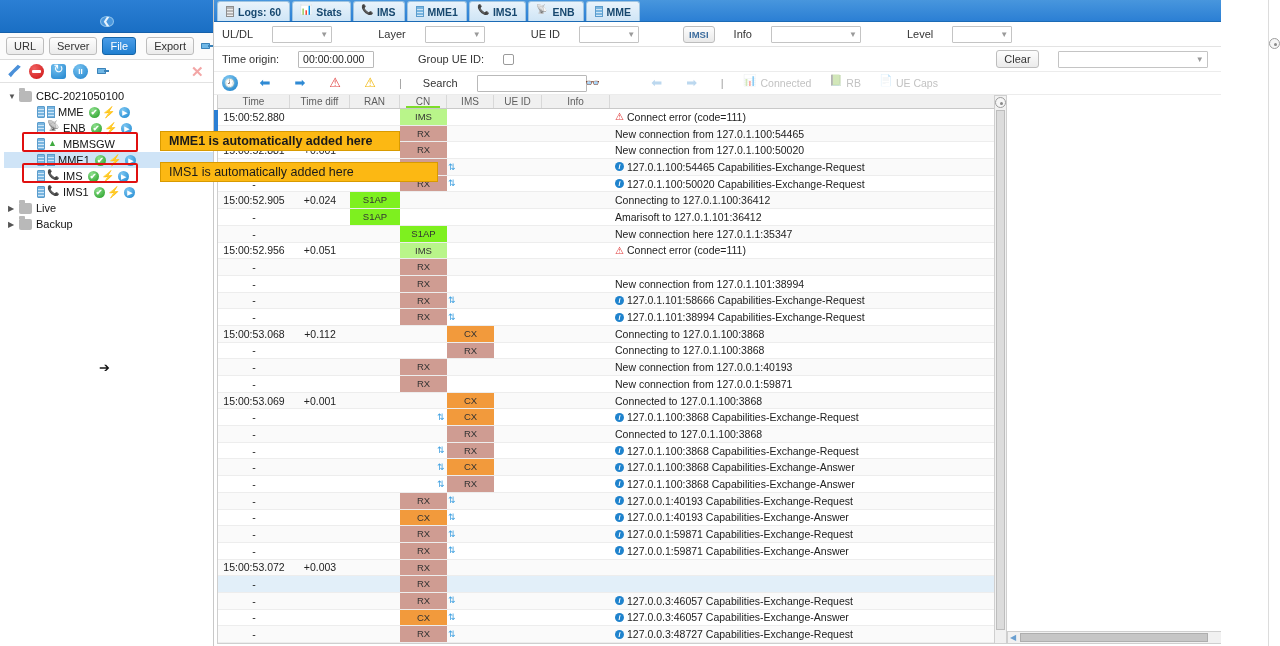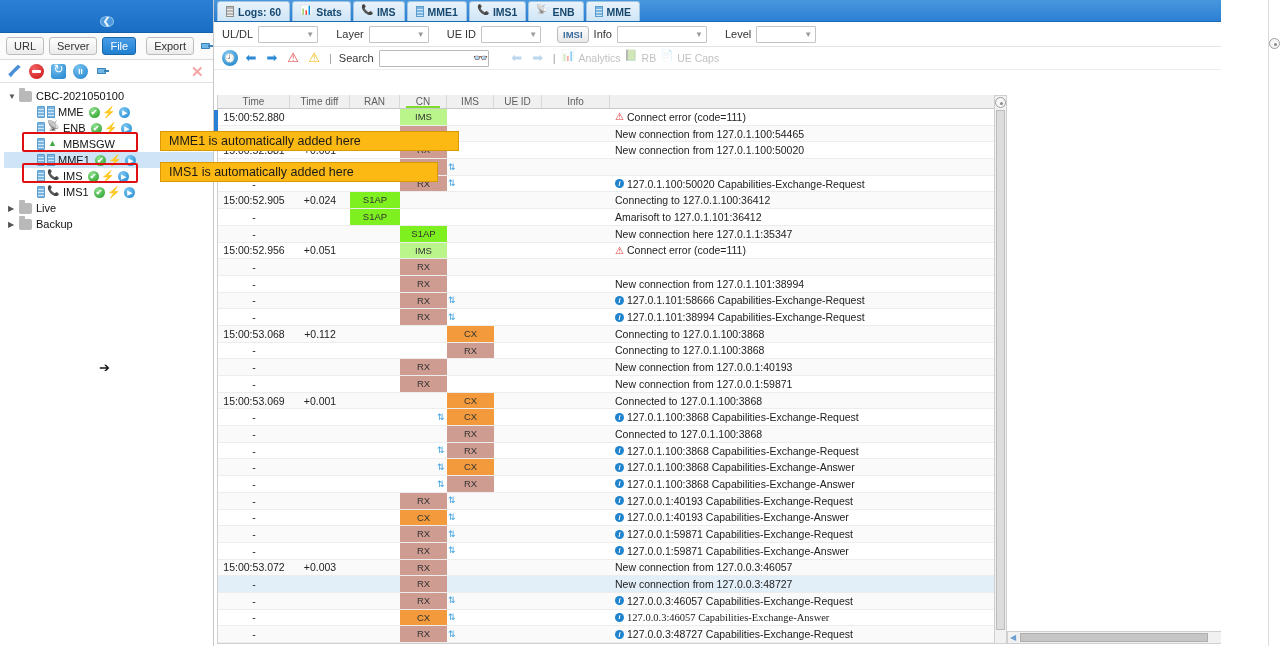--- a/index.html
+++ b/index.html
@@ -152,21 +152,21 @@
   .tab .ti { width: 11px; height: 11px; position: relative; display: inline-block; }
   .ti.logs { background: repeating-linear-gradient(#b7b7b7 0 2px,#ededed 2px 3px); border:1px solid #8d8d8d; width:8px; height:11px;}
   .ti.stats::after { content:"\1F4CA"; position:absolute; left:-1px; top:-2px; font-size:10px; }
   .ti.phone::after { content:"\1F4DE"; position:absolute; left:-1px; top:-2px; font-size:10px; }
   .ti.server { background: repeating-linear-gradient(#7ab6e0 0 2px,#cfe6f7 2px 3px); border:1px solid #5b9ccc; width:8px; height:11px;}
   .ti.antenna::after { content:"\1F4E1"; position:absolute; left:-1px; top:-2px; font-size:9px; filter: grayscale(1); }
 
   #panel-body { position: absolute; left: 0; top: 22px; width: 1066px; height: 624px; background: #fff; }
 
   .frow {
-    display: flex; align-items: center; gap: 5px;
+    display: flex; align-items: center; gap: 19px;
     height: 25px; padding: 0 8px; border-bottom: 1px solid #ececec;
     background: #fff;
   }
   .flabel { color: #333; font-size: 11px; white-space: nowrap; }
   .fsel {
     width: 60px; height: 17px; border: 1px solid #c4c4c4; background: #fff;
     display: flex; align-items: center; justify-content: flex-end;
     padding-right: 3px; color: #9a9a9a; font-size: 8px; border-radius: 1px;
   }
   .fsel.w90 { width: 90px; }
@@ -417,38 +417,50 @@
         <span class="fsel">▼</span>
         <span style="width:6px"></span>
         <span class="imsi-btn">IMSI</span>
         <span class="flabel">Info</span>
         <span class="fsel w90">▼</span>
         <span style="width:8px"></span>
         <span class="flabel">Level</span>
         <span class="fsel">▼</span>
       </div>
 
+      <div class="frow">
+        <span class="flabel">Time origin:</span>
+        <span class="txtin" style="width:76px;">00:00:00.000</span>
+        <span style="width:6px"></span>
+        <span class="flabel">Group UE ID:</span>
+        <span class="chk"></span>
+        <span class="spacer"></span>
+        <span class="btn">Clear</span>
+        <span class="fsel" style="width:150px;">▼</span>
+        <span class="plusbtn">✚</span>
+        <span class="minusbtn"></span>
+      </div>
 
       <div class="frow" style="height:23px;">
         <span class="nav-ic clock"></span>
         <span class="nav-ic arrL"></span>
         <span class="nav-ic arrR"></span>
         <span class="nav-ic err"></span>
         <span class="nav-ic warn"></span>
         <span class="sep">|</span>
         <span class="flabel">Search</span>
         <span class="txtin" style="width:110px;" placeholder=""></span>
         <span class="binoc">👓</span>
         <span style="width:10px"></span>
         <span class="nav-ic arrLd"></span>
         <span class="nav-ic arrRd"></span>
         <span class="sep">|</span>
         <span class="dimbtn">
             <span class="di analytics"></span>
-            <span>Analytics</span>
+            <span>Connected</span>
           </span>
         <span class="dimbtn">
             <span class="di rb"></span>
             <span>RB</span>
           </span>
         <span class="dimbtn">
             <span class="di uecaps"></span>
             <span>UE Caps</span>
           </span>
       </div>
@@ -525,20 +537,24 @@
               <div class="cell time" style="width: 72px; flex: 0 0 72px;">-</div>
               <div class="cell diff" style="width: 60px; flex: 0 0 60px;"></div>
               <div class="cell " style="width: 50px; flex: 0 0 50px;"></div>
               <div class="cell " style="width: 47px; flex: 0 0 47px;">
                 <span class="tag rx">RX</span>
                 <span class="arrow-ic" style="left: 48px;">⇅</span>
               </div>
               <div class="cell " style="width: 47px; flex: 0 0 47px;"></div>
               <div class="cell " style="width: 48px; flex: 0 0 48px;"></div>
               <div class="cell " style="width: 68px; flex: 0 0 68px;"></div>
+              <div class="cell msg" style="width: 392px; flex: 0 0 392px;">
+                <span class="iinfo">i</span>
+                <span>127.0.1.100:54465 Capabilities-Exchange-Request</span>
+              </div>
             </div>
             <div class="trow">
               <div class="cell time" style="width: 72px; flex: 0 0 72px;">-</div>
               <div class="cell diff" style="width: 60px; flex: 0 0 60px;"></div>
               <div class="cell " style="width: 50px; flex: 0 0 50px;"></div>
               <div class="cell " style="width: 47px; flex: 0 0 47px;">
                 <span class="tag rx">RX</span>
                 <span class="arrow-ic" style="left: 48px;">⇅</span>
               </div>
               <div class="cell " style="width: 47px; flex: 0 0 47px;"></div>
@@ -878,37 +894,31 @@
             <div class="trow alt">
               <div class="cell time" style="width: 72px; flex: 0 0 72px;">15:00:53.072</div>
               <div class="cell diff" style="width: 60px; flex: 0 0 60px;">+0.003</div>
               <div class="cell " style="width: 50px; flex: 0 0 50px;"></div>
               <div class="cell " style="width: 47px; flex: 0 0 47px;">
                 <span class="tag rx">RX</span>
               </div>
               <div class="cell " style="width: 47px; flex: 0 0 47px;"></div>
               <div class="cell " style="width: 48px; flex: 0 0 48px;"></div>
               <div class="cell " style="width: 68px; flex: 0 0 68px;"></div>
-              <div class="cell msg" style="width: 392px; flex: 0 0 392px;">
-                <span>New connection from 127.0.0.3:46057</span>
-              </div>
             </div>
             <div class="trow hl">
               <div class="cell time" style="width: 72px; flex: 0 0 72px;">-</div>
               <div class="cell diff" style="width: 60px; flex: 0 0 60px;"></div>
               <div class="cell " style="width: 50px; flex: 0 0 50px;"></div>
               <div class="cell " style="width: 47px; flex: 0 0 47px;">
                 <span class="tag rx">RX</span>
               </div>
               <div class="cell " style="width: 47px; flex: 0 0 47px;"></div>
               <div class="cell " style="width: 48px; flex: 0 0 48px;"></div>
               <div class="cell " style="width: 68px; flex: 0 0 68px;"></div>
-              <div class="cell msg" style="width: 392px; flex: 0 0 392px;">
-                <span>New connection from 127.0.0.3:48727</span>
-              </div>
             </div>
             <div class="trow alt">
               <div class="cell time" style="width: 72px; flex: 0 0 72px;">-</div>
               <div class="cell diff" style="width: 60px; flex: 0 0 60px;"></div>
               <div class="cell " style="width: 50px; flex: 0 0 50px;"></div>
               <div class="cell " style="width: 47px; flex: 0 0 47px;">
                 <span class="tag rx">RX</span>
                 <span class="arrow-ic" style="left: 48px;">⇅</span>
               </div>
               <div class="cell " style="width: 47px; flex: 0 0 47px;"></div>
@@ -923,21 +933,21 @@
               <div class="cell time" style="width: 72px; flex: 0 0 72px;">-</div>
               <div class="cell diff" style="width: 60px; flex: 0 0 60px;"></div>
               <div class="cell " style="width: 50px; flex: 0 0 50px;"></div>
               <div class="cell " style="width: 47px; flex: 0 0 47px;">
                 <span class="tag cx">CX</span>
                 <span class="arrow-ic" style="left: 48px;">⇅</span>
               </div>
               <div class="cell " style="width: 47px; flex: 0 0 47px;"></div>
               <div class="cell " style="width: 48px; flex: 0 0 48px;"></div>
               <div class="cell " style="width: 68px; flex: 0 0 68px;"></div>
-              <div class="cell msg" style="width: 392px; flex: 0 0 392px; font-family: Liberation Serif, serif;">
+              <div class="cell msg" style="width: 392px; flex: 0 0 392px;">
                 <span class="iinfo">i</span>
                 <span>127.0.0.3:46057 Capabilities-Exchange-Answer</span>
               </div>
             </div>
             <div class="trow alt">
               <div class="cell time" style="width: 72px; flex: 0 0 72px;">-</div>
               <div class="cell diff" style="width: 60px; flex: 0 0 60px;"></div>
               <div class="cell " style="width: 50px; flex: 0 0 50px;"></div>
               <div class="cell " style="width: 47px; flex: 0 0 47px;">
                 <span class="tag rx">RX</span>
@@ -972,17 +982,17 @@
 
   <div id="split-handle"></div>
 
   <div class="vscroll" style="left:1268px; top:0px; width:12px; height:646px; background:#fff; border:none; border-left:1px solid #dcdcdc;">
     <div class="vknob" style="top:38px; left:0px;"></div>
   </div>
 
   <div class="redbox" style="left:22px; top:132px; width:116px; height:20px;"></div>
   <div class="redbox" style="left:22px; top:163px; width:116px; height:20px;"></div>
   <div id="annots">
-      <div class="callout" style="left: 160px; top: 131px; width: 299px;">MME1 is automatically added here</div>
+      <div class="callout" style="left: 160px; top: 131px; width: 240px; font-weight: bold;">MME1 is automatically added here</div>
       <div class="callout" style="left: 160px; top: 162px; width: 278px;">IMS1 is automatically added here</div>
     </div>
 
 </div>
 
 </body></html>

